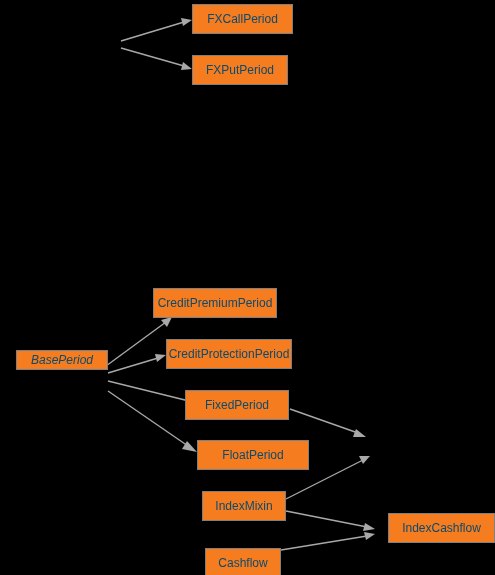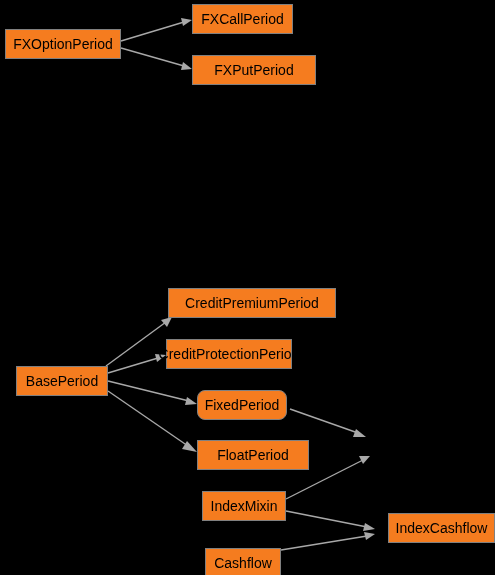--- a/index.html
+++ b/index.html
@@ -22,22 +22,22 @@
     top: 0;
     width: 495px;
     height: 575px;
     pointer-events: none;
   }
   .node {
     position: absolute;
     box-sizing: border-box;
     background: #f57c1f;
     border: 1px solid #808080;
-    color: #000000;
-    font-size: 14px;
+    color: #0c4a6e;
+    font-size: 12px;
     line-height: 1;
     display: flex;
     align-items: center;
     justify-content: center;
     white-space: nowrap;
     letter-spacing: 0px;
     cursor: pointer;
   }
   .node span {
     display: block;
@@ -96,39 +96,36 @@
       <path d="M286,511 L367,527" fill="none" stroke="#a8a8a8" stroke-width="1.4"></path>
       <polygon points="375,529 365,523 363,531" fill="#a8a8a8"></polygon>
     </g>
 
     <g>
       <path d="M281,550 L367,536" fill="none" stroke="#a8a8a8" stroke-width="1.4"></path>
       <polygon points="375,534 364,532 366,540" fill="#a8a8a8"></polygon>
     </g>
   </svg>
 
-  <div class="node" style="left:5px;  top:29px;  width:116px; height:30px;">
-    <span>FXOptionPeriod</span>
-  </div>
   <div class="node" style="left:192px; top:4px;   width:101px; height:30px;">
     <span>FXCallPeriod</span>
   </div>
-  <div class="node" style="left:192px; top:55px;  width:124px; height:30px;">
+  <div class="node" style="left:192px; top:55px;  width:96px; height:30px;">
     <span>FXPutPeriod</span>
   </div>
-  <div class="node" style="left:16px;  top:366px; width:92px;  height:30px;">
+  <div class="node" style="left:16px;  top:350px; width:92px;  height:20px;font-style:italic;">
     <span>BasePeriod</span>
   </div>
-  <div class="node" style="left:168px; top:288px; width:168px; height:30px;">
+  <div class="node" style="left:153px; top:288px; width:124px; height:30px;">
     <span>CreditPremiumPeriod</span>
   </div>
   <div class="node" style="left:166px; top:339px; width:126px; height:30px;">
     <span>CreditProtectionPeriod</span>
   </div>
-  <div class="node" style="left:197px; top:390px; width:90px;  height:30px;border-radius:8px;">
+  <div class="node" style="left:185px; top:390px; width:104px;  height:30px;">
     <span>FixedPeriod</span>
   </div>
   <div class="node" style="left:197px; top:440px; width:112px;  height:30px;">
     <span>FloatPeriod</span>
   </div>
   <div class="node" style="left:202px; top:491px; width:84px;  height:30px;">
     <span>IndexMixin</span>
   </div>
   <div class="node" style="left:375px; top:513px; width:107px; height:30px;margin-left:13px;">
     <span>IndexCashflow</span>

